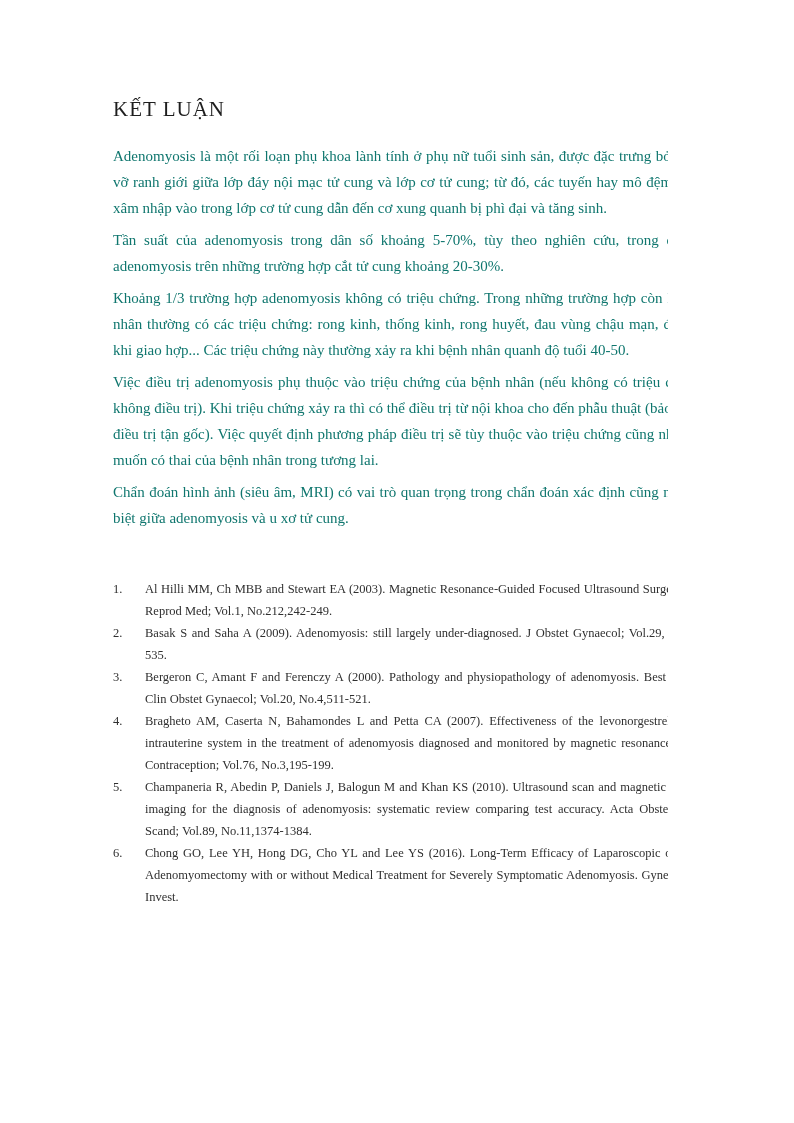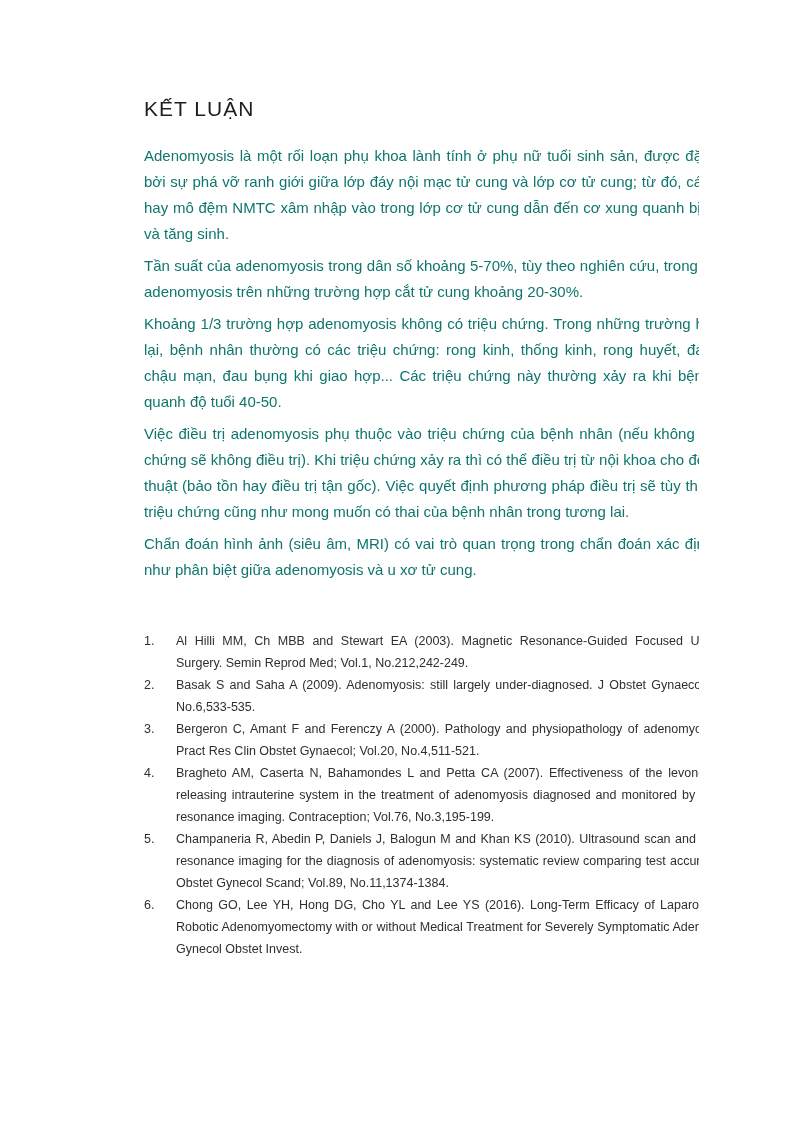--- a/index.html
+++ b/index.html
@@ -2,23 +2,22 @@
 <html><head>
 <meta charset="utf-8">
 <style>
   * { box-sizing: border-box; }
   html, body { margin: 0; padding: 0; background: #ffffff; }
   .page {
     position: relative;
     width: 668px;
     height: 1123px;
     background: #ffffff;
-    font-family: Liberation Sans, sans-serif;
+    font-family: Liberation Serif, serif;
     overflow: hidden;
-    margin-left: 31px;
   }
   .content {
     position: absolute;
     left: 113px;
     top: 96px;
     width: 607px;
   }
   .section-title {
     font-size: 21px;
     font-weight: 400;

